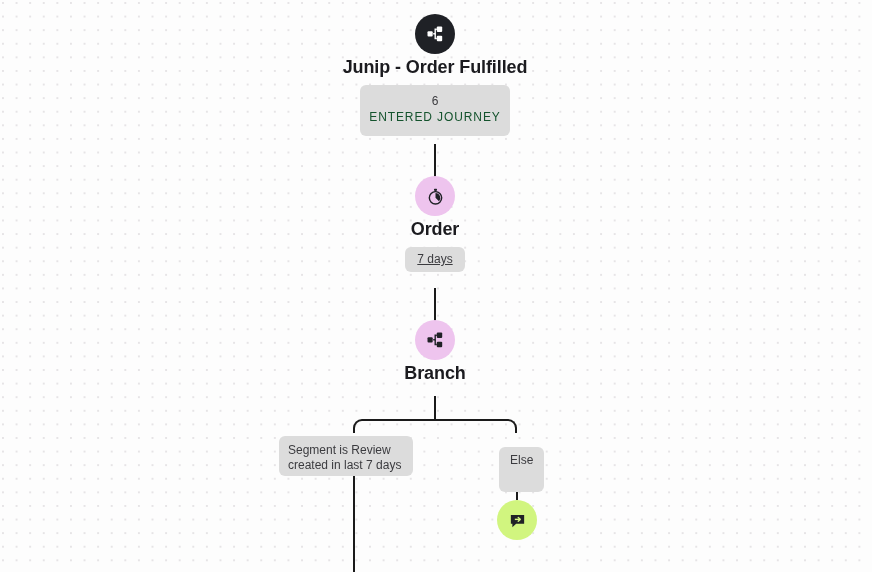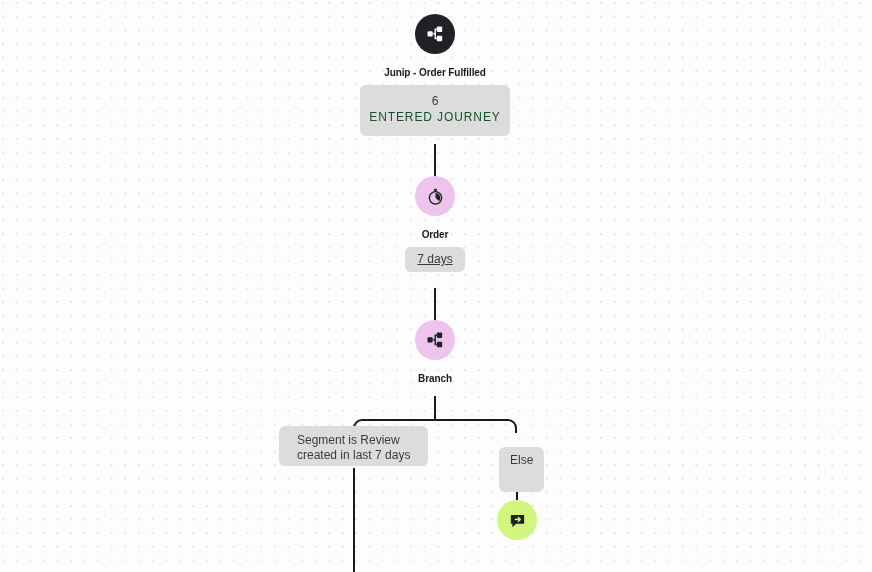--- a/index.html
+++ b/index.html
@@ -53,22 +53,22 @@
     height: 40px;
     border-radius: 50%;
     display: flex;
     align-items: center;
     justify-content: center;
     flex: none;
   }
   .node-circle svg { display: block; }
 
   .node-title {
-    margin-top: 13px;
-    font-size: 10px;
+    margin-top: 3px;
+    font-size: 18px;
     font-weight: bold;
     color: #1b1b1f;
     letter-spacing: -0.1px;
     white-space: nowrap;
     text-align: right;
   }
 
   .node-badge {
     margin-top: 7px;
     background: #dcdcdc;
@@ -105,24 +105,24 @@
   .branch-label {
     position: absolute;
     background: #dcdcdc;
     border-radius: 6px;
     color: #3b3b3f;
     font-size: 12px;
     line-height: 14.5px;
   }
   #branch-label-left {
     left: 279px;
-    top: 426px;
-    width: 149px;
+    top: 436px;
+    width: 134px;
     height: 40px;
-    padding: 7px 0 0 18px;
+    padding: 7px 0 0 9px;
     box-sizing: border-box;
   }
   #branch-label-right {
     left: 499px;
     top: 447px;
     padding: 6px 11px 24px 11px;
   }
 </style>
 </head>
 <body>

